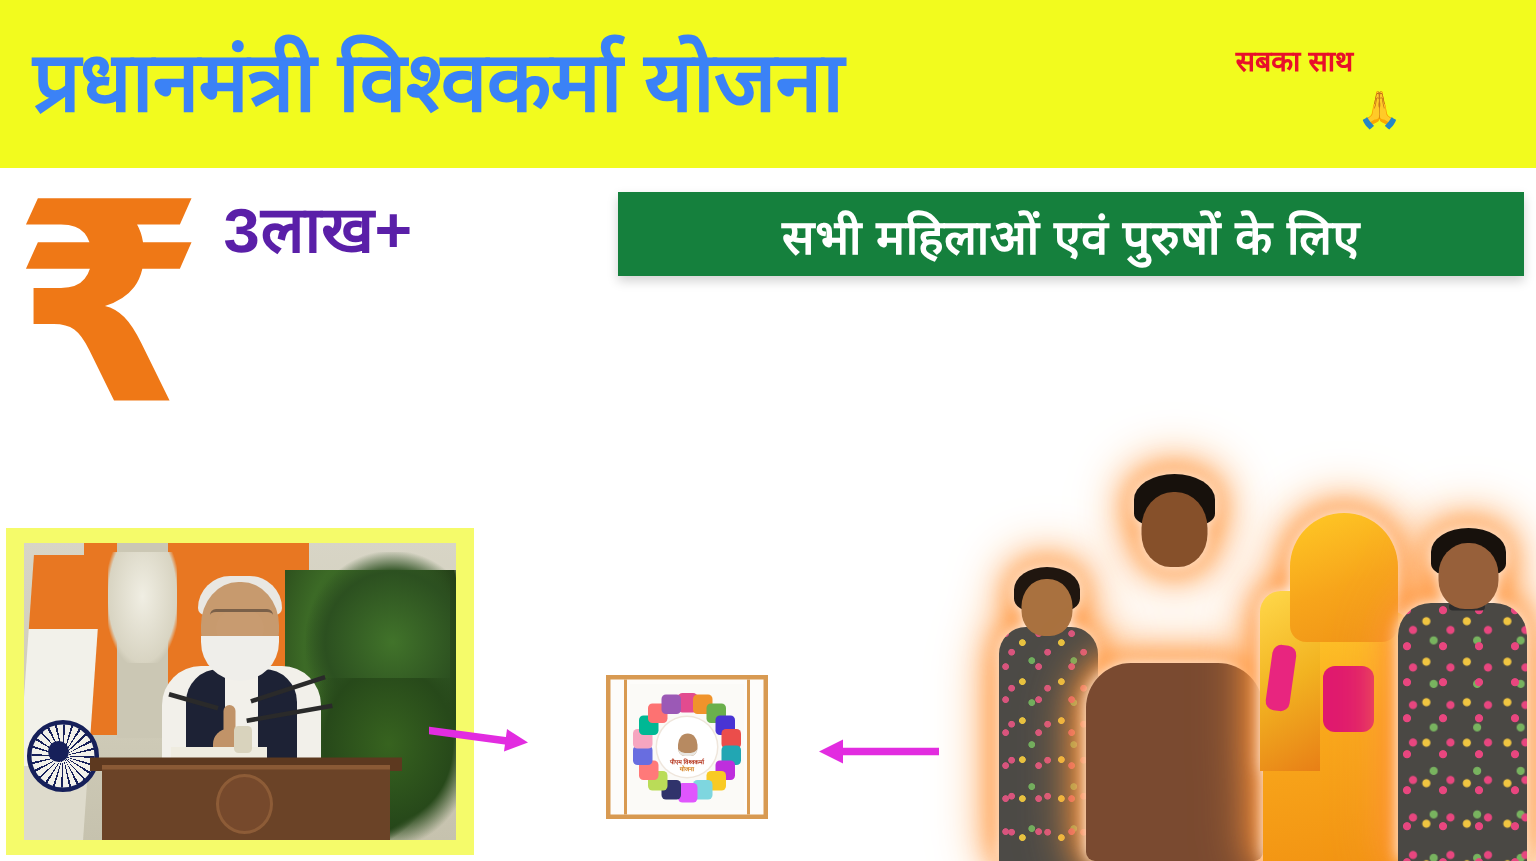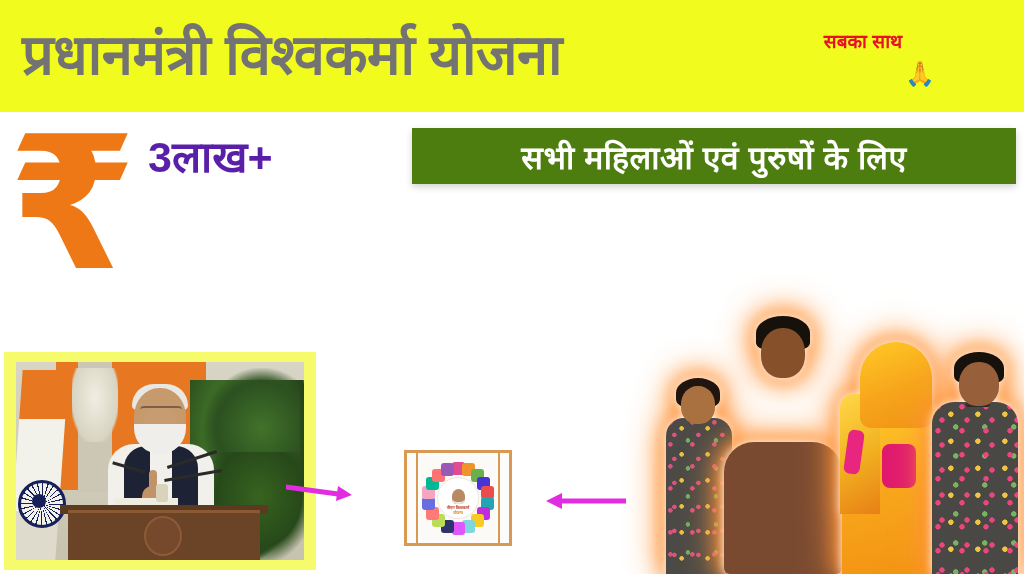--- a/index.html
+++ b/index.html
@@ -16,21 +16,21 @@
   .header-band{
     position:absolute;left:0;top:0;width:1024px;height:112px;
     background:#f2fb1e;
   }
   .scheme-title{
     position:absolute;left:22px;top:16px;
     font-family:"Liberation Sans","DejaVu Sans",sans-serif;
     font-weight:bold;
     font-size:56px;
     line-height:78px;
-    color:#737373;
+    color:#3b82f6;
     letter-spacing:-0.5px;
     white-space:nowrap;
   }
   .slogan{
     position:absolute;left:778px;top:28px;
     width:170px;
     text-align:center;
     font-family:"Liberation Sans","DejaVu Sans",sans-serif;
     font-weight:bold;
     color:#e8102a;
@@ -48,35 +48,35 @@
     position:absolute;left:8px;top:112px;
     font-family:"Liberation Sans","DejaVu Sans",sans-serif;
     font-weight:bold;
     font-size:185px;
     line-height:185px;
     color:#ef7816;
     user-select:none;
   }
   .amount-line1{
     position:absolute;left:148px;top:131px;
-    font-family:Liberation Sans, sans-serif;
+    font-family:Liberation Mono, monospace;
     font-weight:bold;font-size:43px;line-height:52px;
     color:#5a1fa8;white-space:nowrap;
   }
   .amount-line2{
     position:absolute;left:95px;top:198px;
     font-family:"Liberation Sans","DejaVu Sans",sans-serif;
     font-weight:bold;font-size:44px;line-height:54px;
     color:#5a1fa8;white-space:nowrap;
   }
 
   
   .red-banner{
     position:absolute;left:412px;top:128px;width:604px;height:56px;
-    background:#4d7c0f;
+    background:#15803d;
     box-shadow:0 3px 7px rgba(0,0,0,.18);
   }
   .red-banner-text{
     position:absolute;left:0;top:0;width:604px;height:56px;
     display:flex;align-items:center;justify-content:center;
     color:#ffffff;font-weight:bold;font-size:32px;
     font-family:"Liberation Sans","DejaVu Sans",sans-serif;
     white-space:nowrap;letter-spacing:.5px;
   }
 

